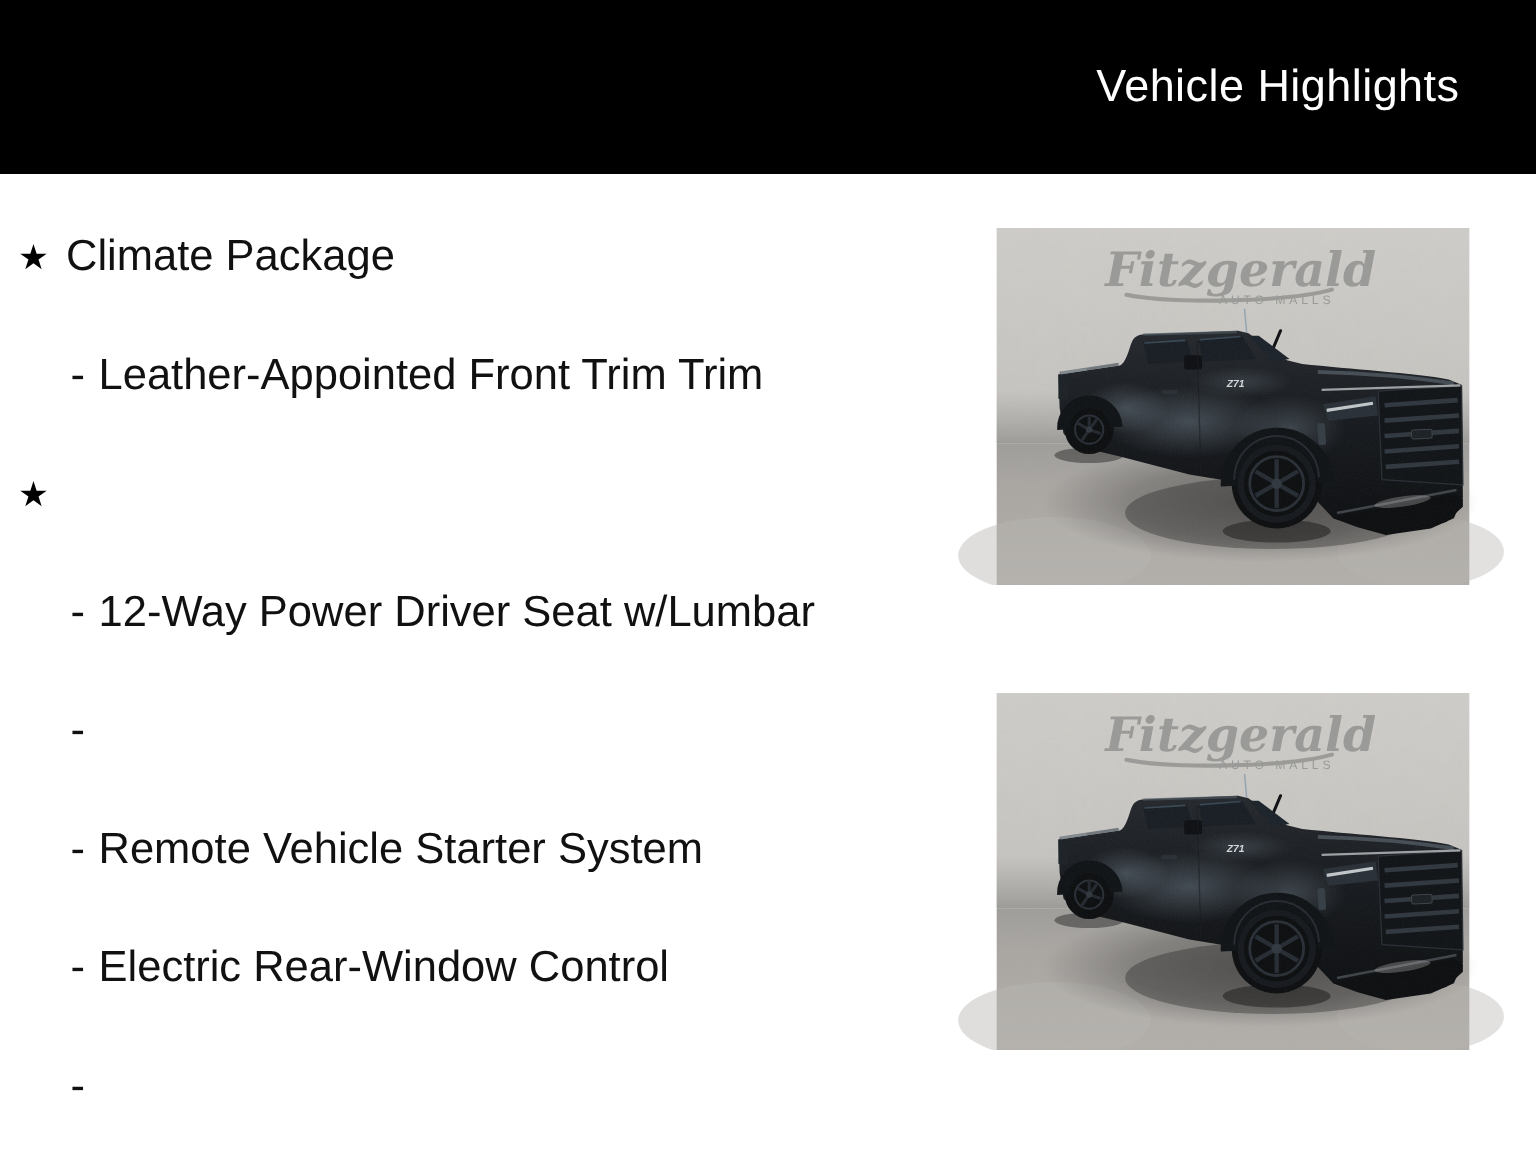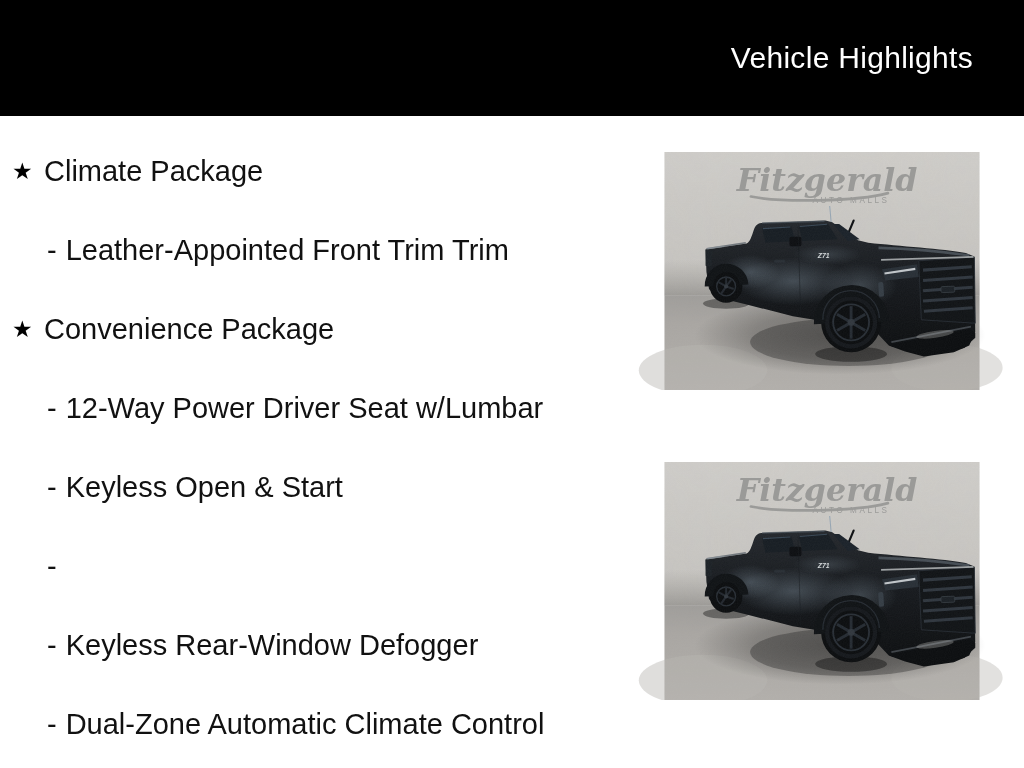--- a/index.html
+++ b/index.html
@@ -162,40 +162,38 @@
   <div class="feature-row level1">
     <span class="star">★</span>
     <span>Climate Package</span>
   </div>
   <div class="feature-row level2">
     <span class="dash">-</span>
     <span>Leather-Appointed Front Trim Trim</span>
   </div>
   <div class="feature-row level1">
     <span class="star">★</span>
-    <span>Convenience Package</span>
   </div>
   <div class="feature-row level2">
     <span class="dash">-</span>
     <span>12-Way Power Driver Seat w/Lumbar</span>
   </div>
   <div class="feature-row level2">
     <span class="dash">-</span>
-    <span>Keyless Open &amp; Start</span>
-  </div>
-  <div class="feature-row level2">
-    <span class="dash">-</span>
-  </div>
-  <div class="feature-row level2">
-    <span class="dash">-</span>
-    <span>Keyless Rear-Window Defogger</span>
-  </div>
-  <div class="feature-row level2">
-    <span class="dash">-</span>
-    <span>Dual-Zone Automatic Climate Control</span>
+  </div>
+  <div class="feature-row level2">
+    <span class="dash">-</span>
+    <span>Remote Vehicle Starter System</span>
+  </div>
+  <div class="feature-row level2">
+    <span class="dash">-</span>
+    <span>Electric Rear-Window Control</span>
+  </div>
+  <div class="feature-row level2">
+    <span class="dash">-</span>
   </div>
 </div>
 
 <div class="photo photo-1">
   <svg viewBox="0 0 368 278">
     <use href="#truck-art"></use>
     <text class="wm-brand" x="190" y="45">Fitzgerald</text>
     <text class="wm-tagline" x="218" y="59">AUTO MALLS</text>
     <text class="truck-badge" x="186" y="124">Z71</text>
   </svg>

